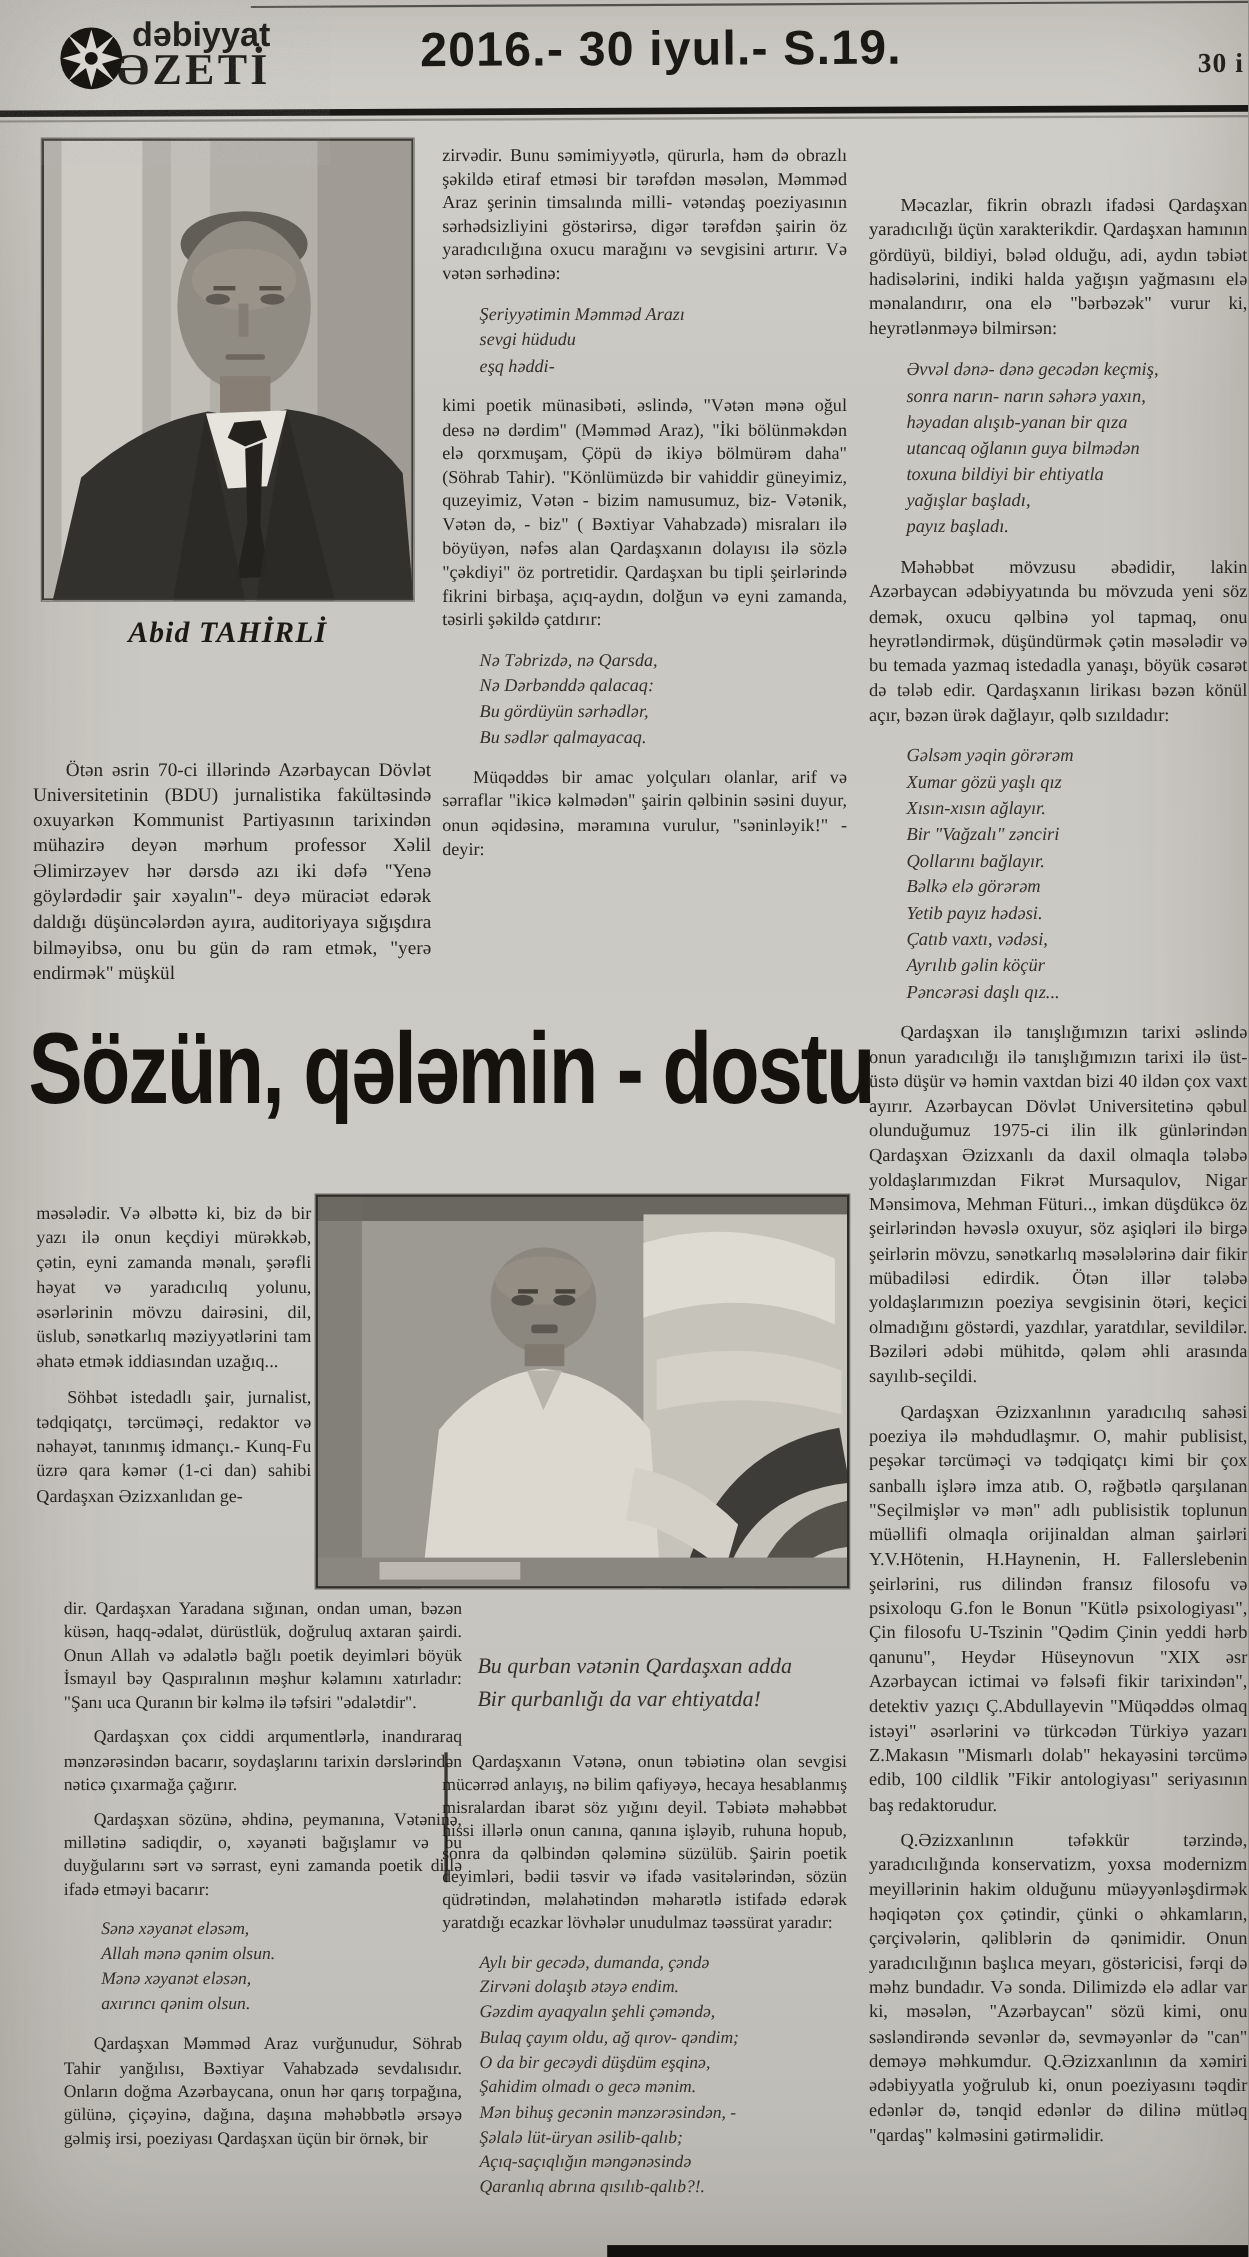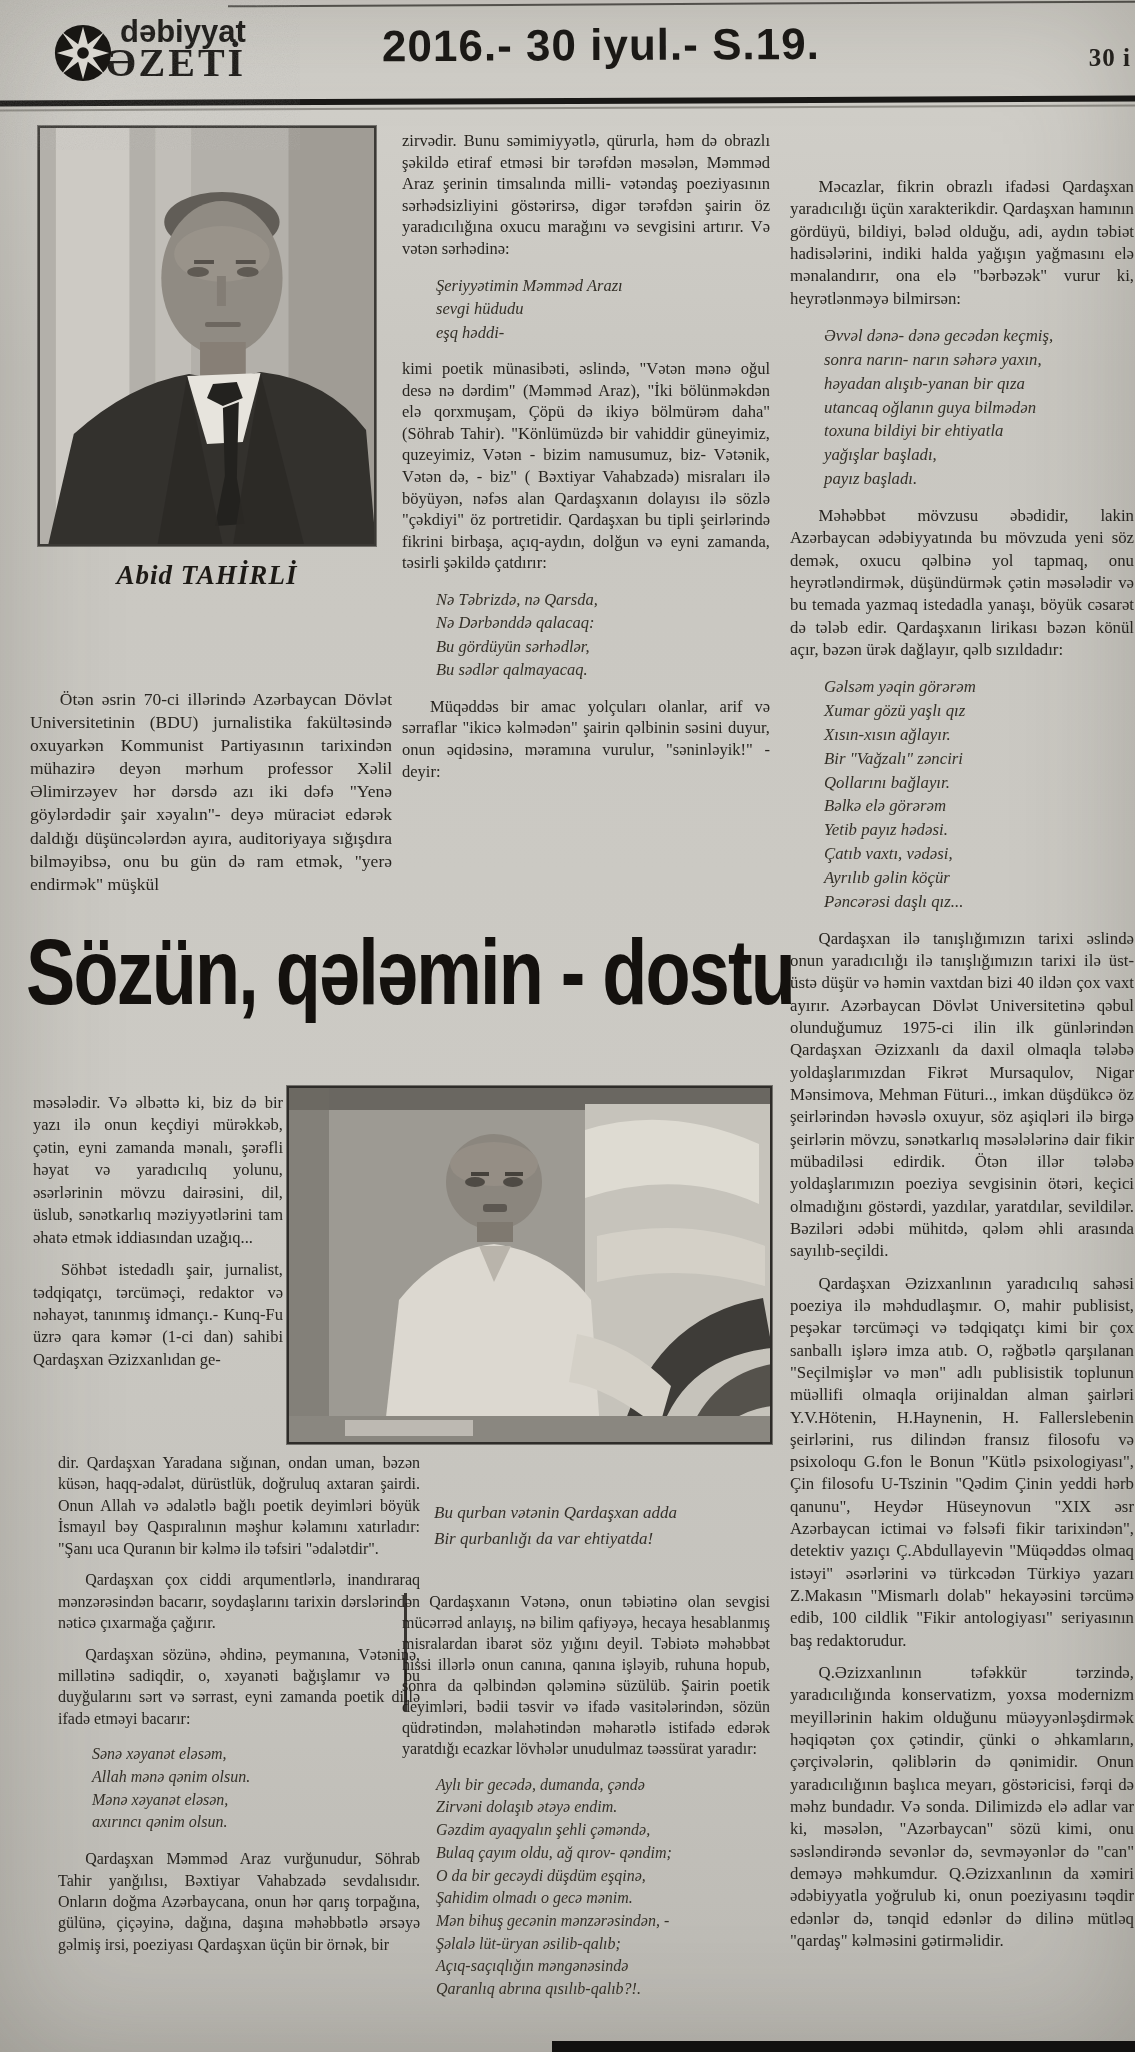--- a/index.html
+++ b/index.html
@@ -50,21 +50,21 @@
   .c2b{left:402px;top:1592px;width:368px;font-size:16px;line-height:1.31;}
   .c3{left:790px;top:150px;width:344px;font-size:16.8px;line-height:1.33;margin-top:26px;}
   .headline{
     position:absolute;left:26px;top:920px;width:860px;margin:0;
     font-family:"Liberation Sans","DejaVu Sans",sans-serif;
     font-weight:700;font-size:82px;letter-spacing:-2px;color:#14110e;
     transform:scale(.9,1.12);transform-origin:left top;white-space:nowrap;
   }
   .photo-poem{
     position:absolute;left:434px;top:1500px;width:340px;
-    font-style:italic;font-size:17px;line-height:1.5;color:#34302a;white-space:pre-line;
+    font-style:italic;font-size:20px;line-height:1.5;color:#34302a;white-space:pre-line;
   }
   .bottom-bar{position:absolute;left:552px;top:2041px;width:583px;height:11px;background:#121110;}
   .vfrag{position:absolute;left:404px;top:1593px;width:3px;height:118px;background:#1e1c19;opacity:.85;}
   .grain{position:absolute;inset:0;pointer-events:none;opacity:.16;}
 </style>
 </head>
 <body>
 
 <div class="page">
 

